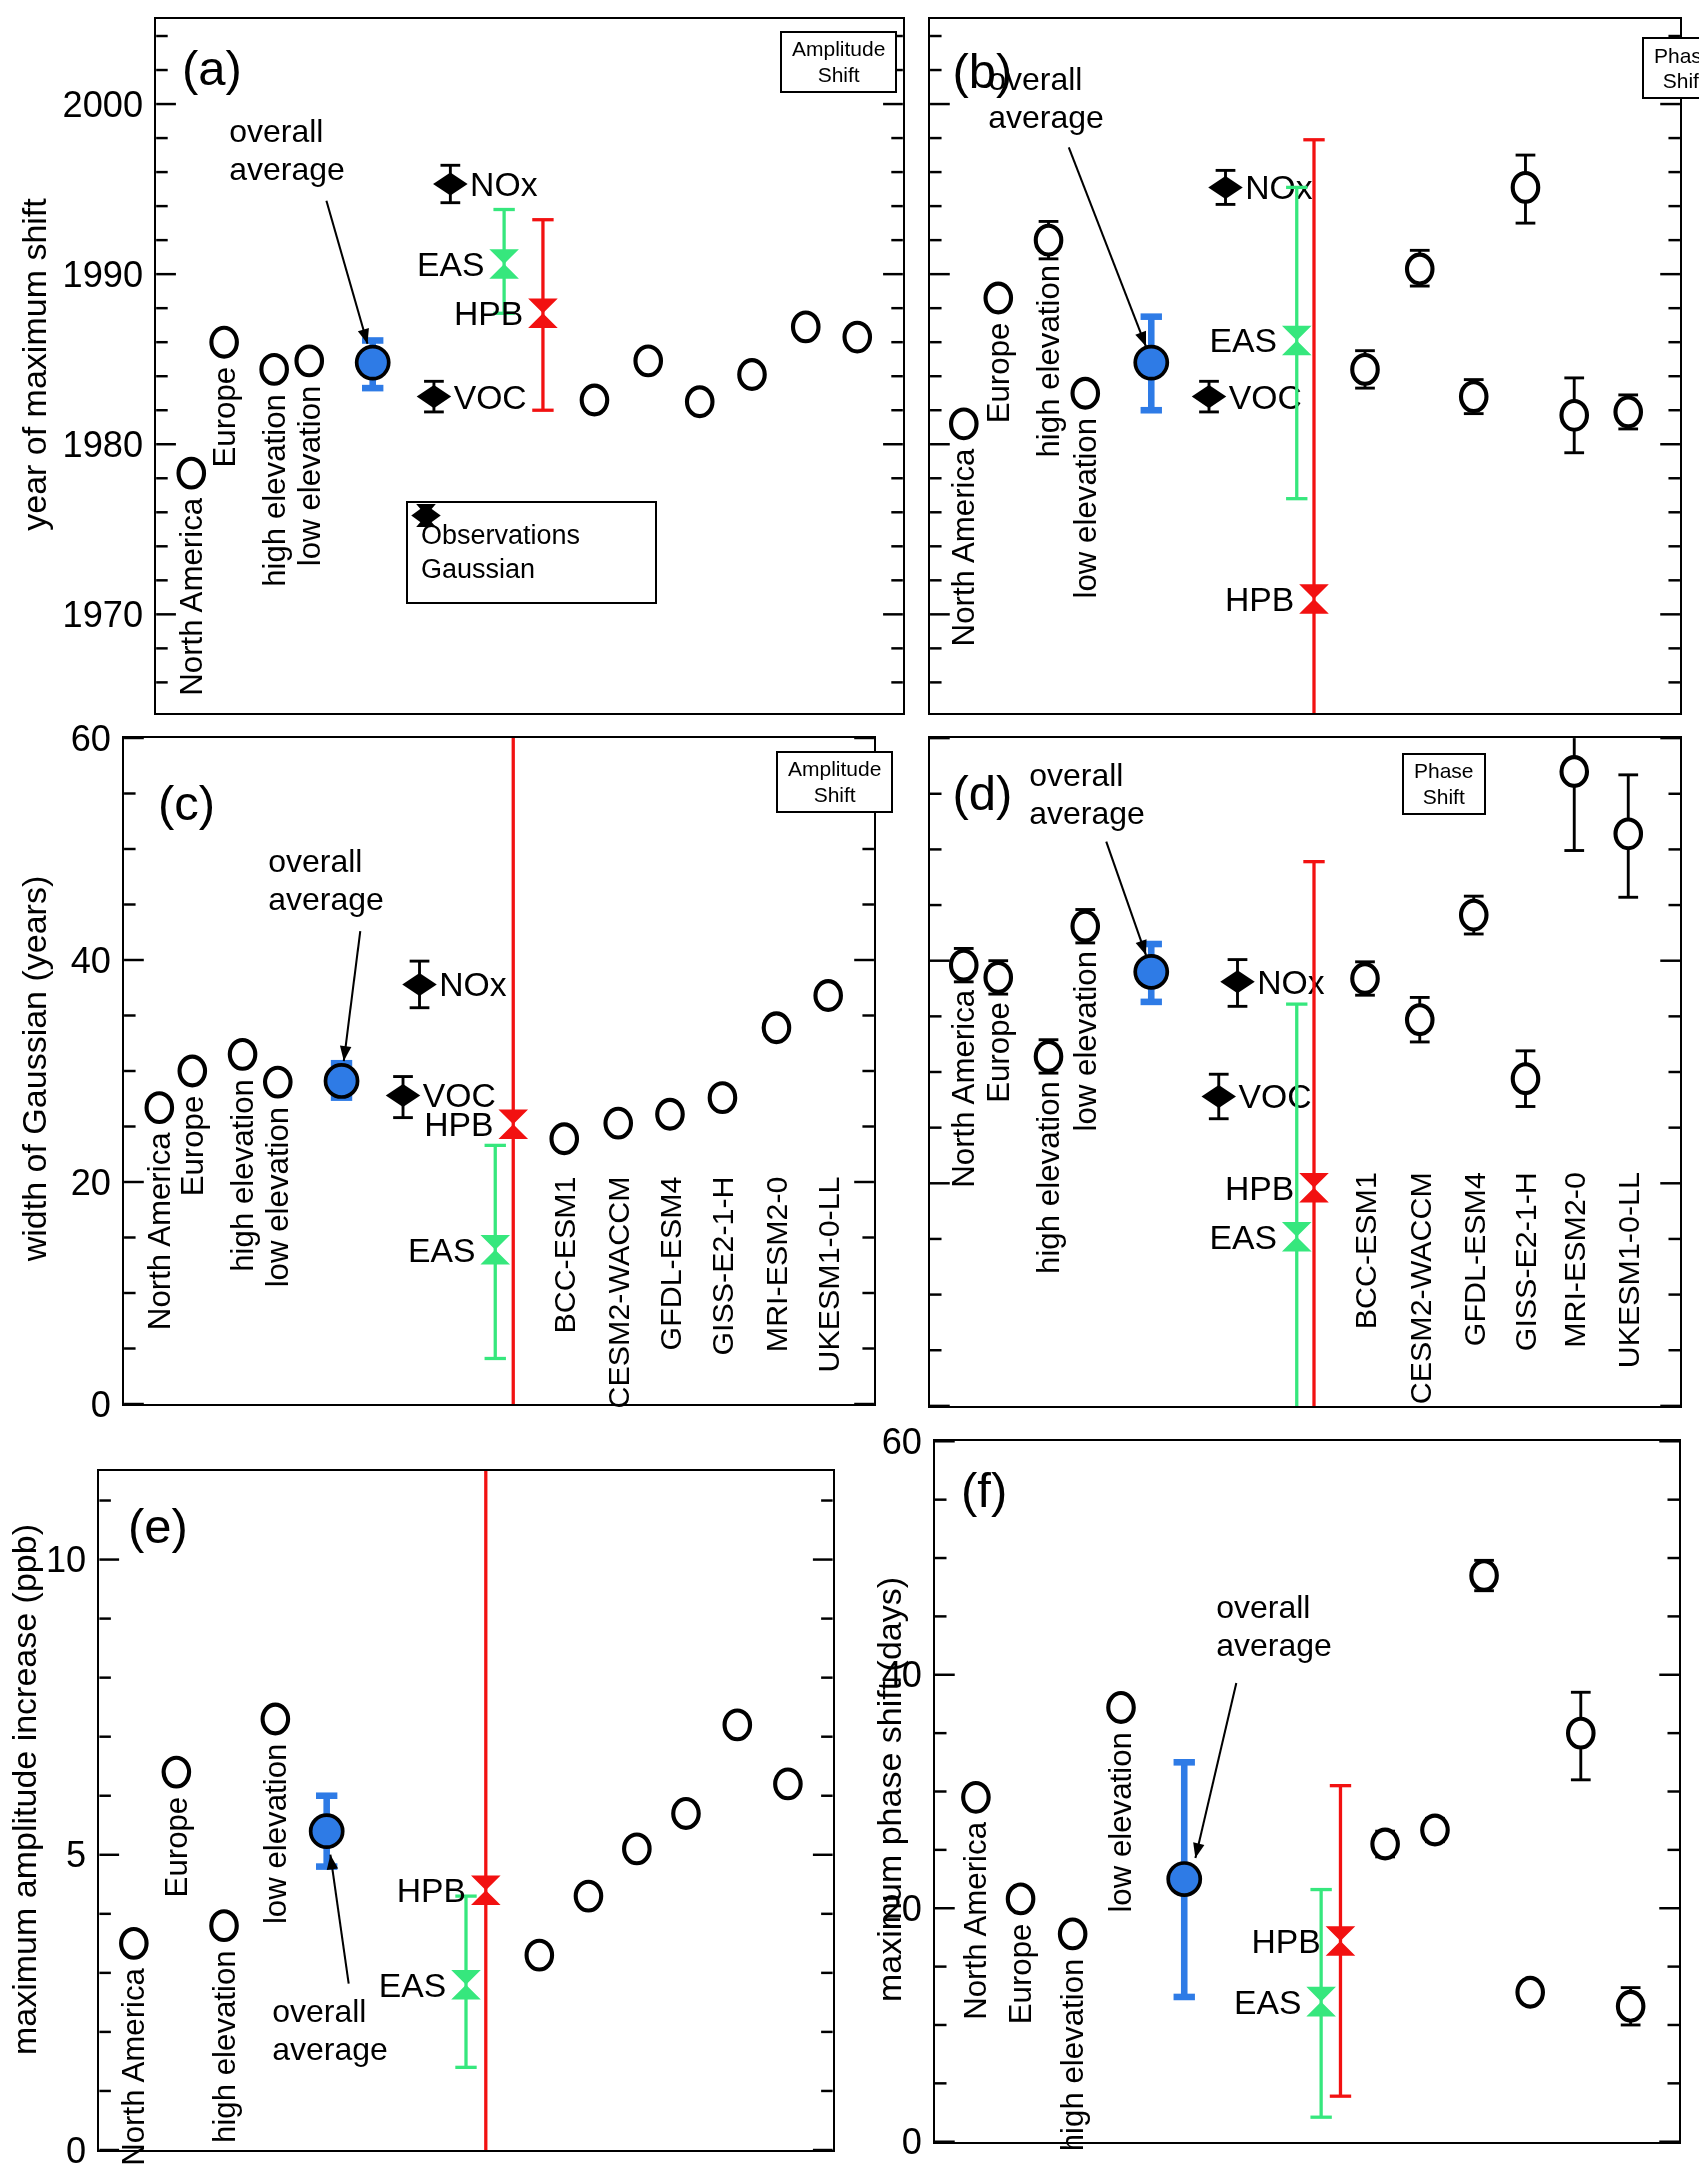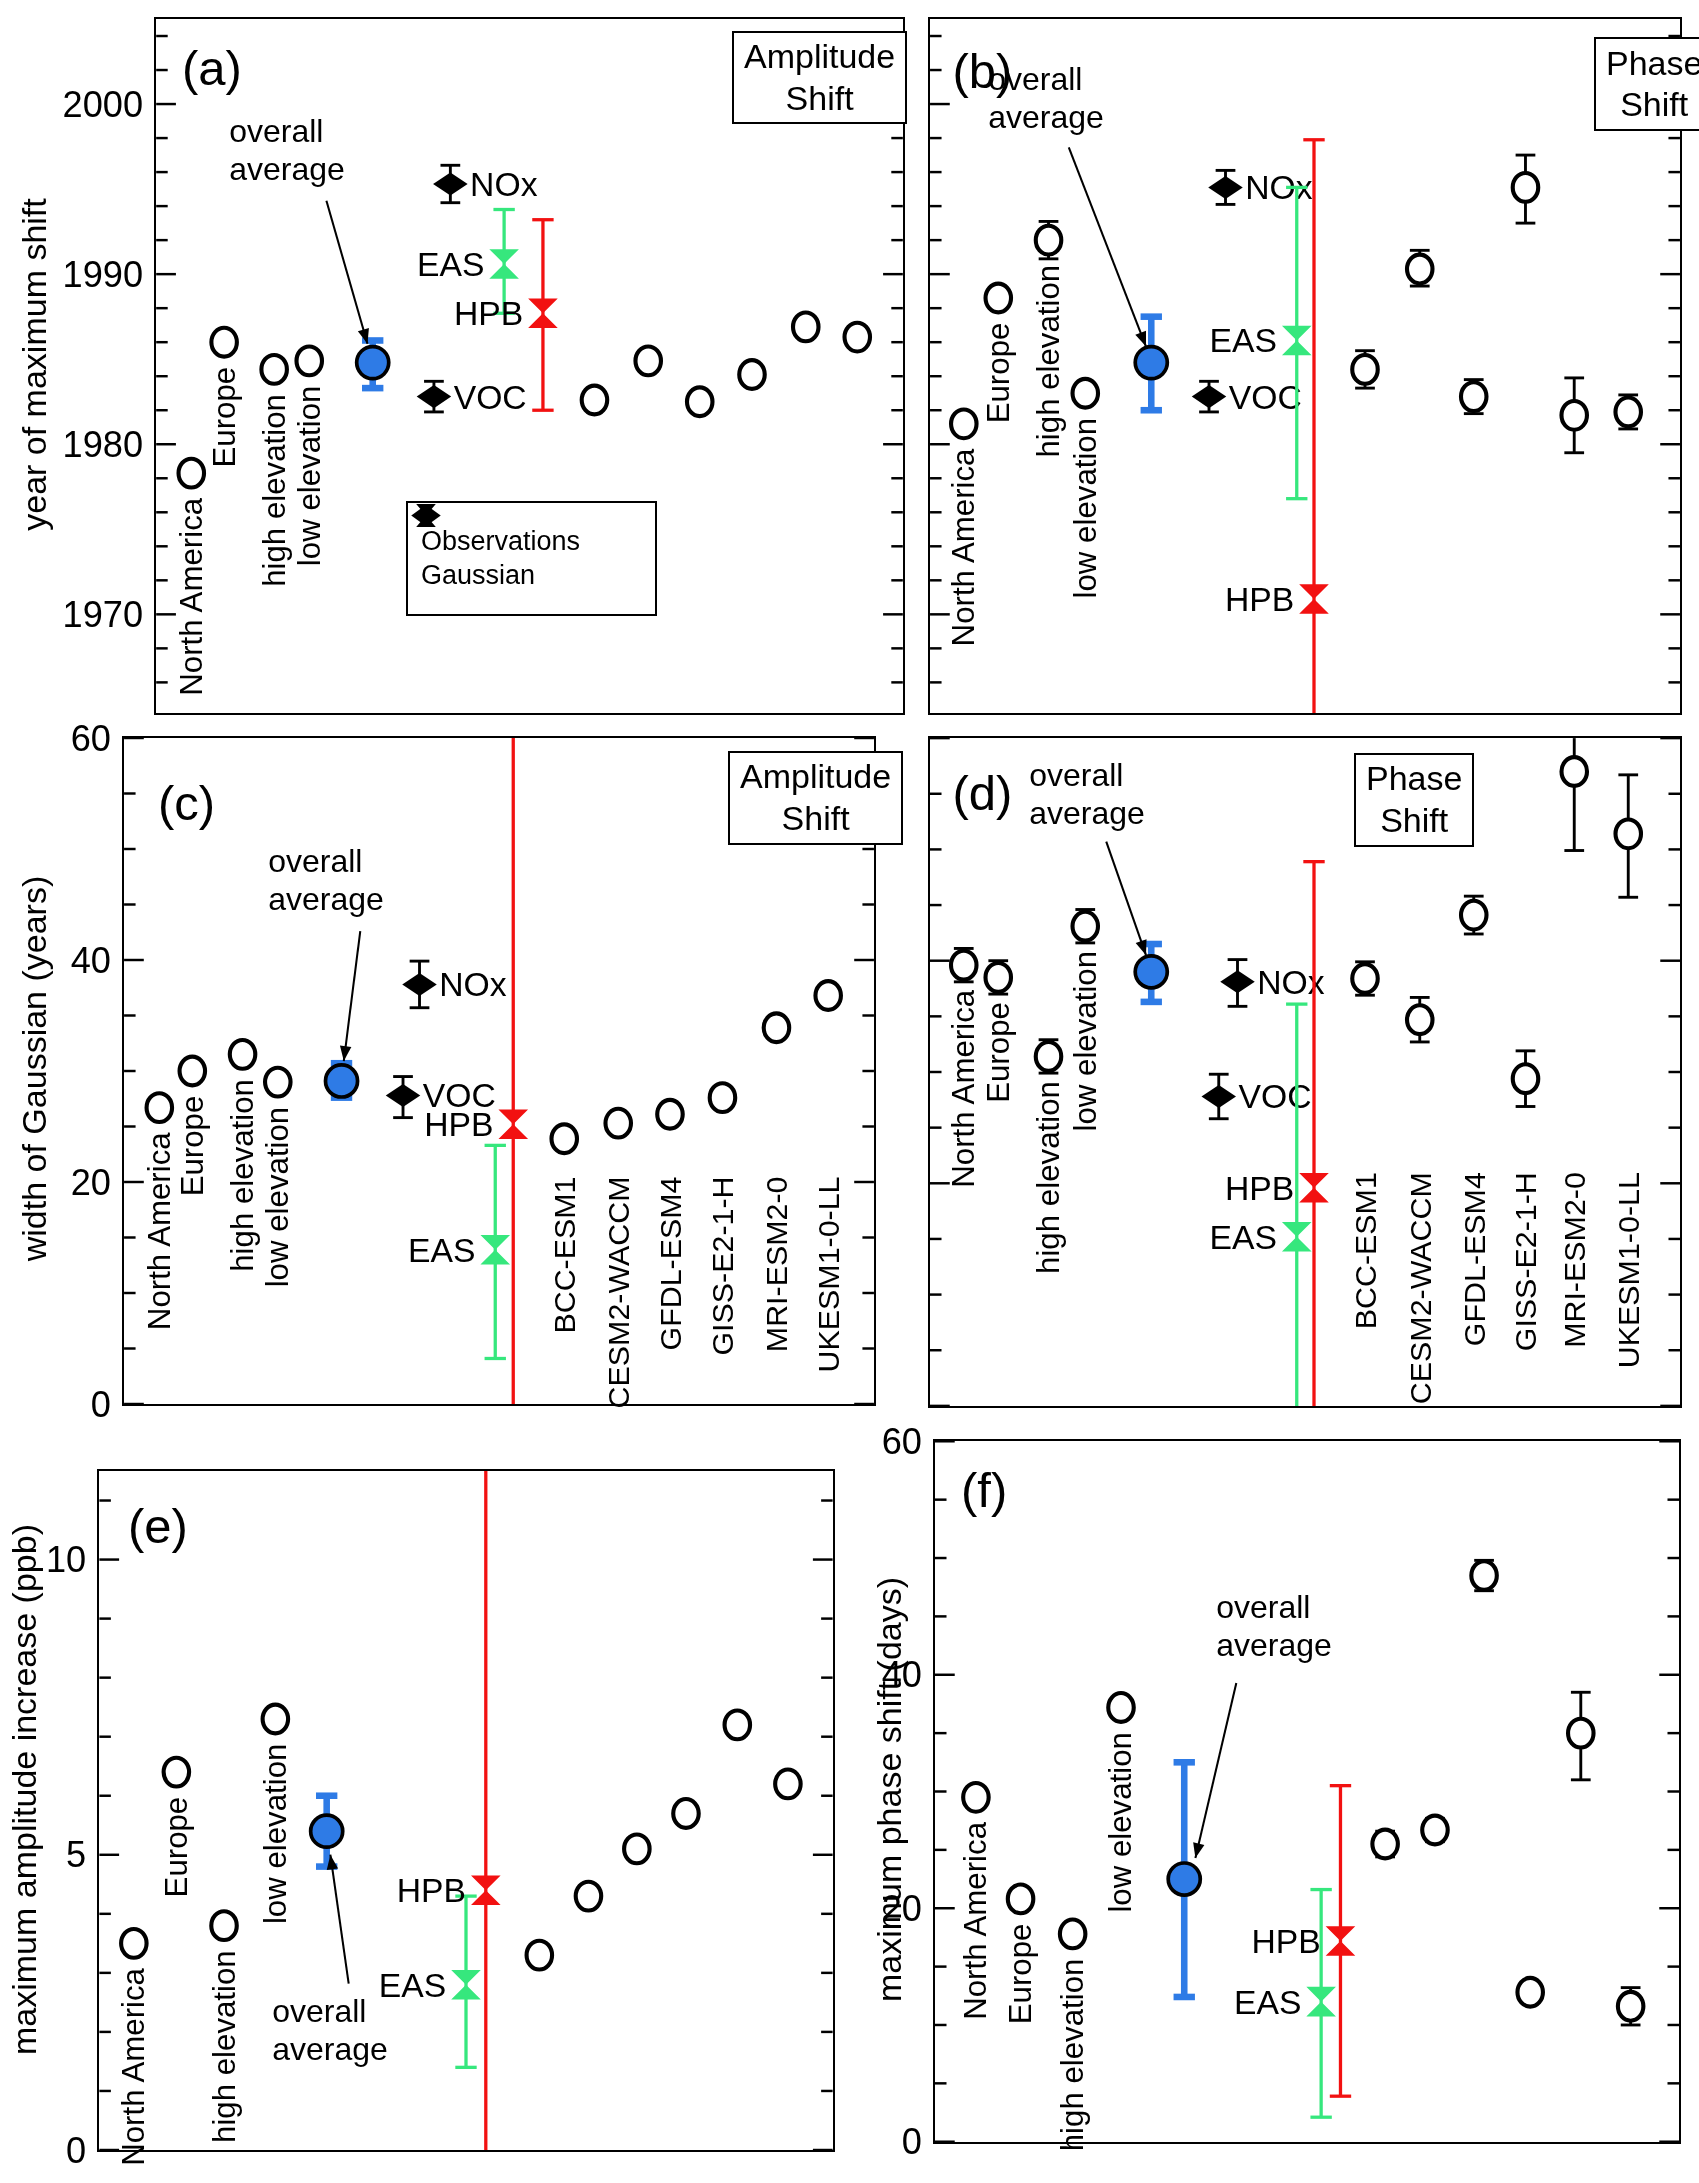--- a/index.html
+++ b/index.html
@@ -2,23 +2,23 @@
 <html style="font-size:13px"><head>
 <meta charset="utf-8">
 <style>
   html,body{margin:0;padding:0;background:#ffffff;}
   body{font-family:"Liberation Sans", sans-serif;}
   #figure{position:relative;width:1700px;height:2183px;background:#ffffff;overflow:hidden;}
   .panel{position:absolute;border:2.5px solid #000;background:#fff;box-sizing:content-box;}
   .panel svg{position:absolute;left:0;top:0;overflow:visible;}
   .pletter{position:absolute;font-size:49px;color:#000;z-index:5;}
   .cbox{position:absolute;border:2.5px solid #000;background:#fff;padding:3.3px 10px;
-        font-size:34px;line-height:1.22;text-align:center;white-space:pre-line;z-index:6;}
+        font-size:21px;line-height:1.22;text-align:center;white-space:pre-line;z-index:6;margin-left:48px;}
   .ylab{position:absolute;font-size:34px;color:#000;white-space:nowrap;transform:rotate(-90deg);transform-origin:center center;}
-  .legend{position:absolute;border:2.5px solid #000;background:#fff;z-index:6;display:flex;flex-direction:column;justify-content:center;gap:3.3px;padding:16px 0;}
+  .legend{position:absolute;border:2.5px solid #000;background:#fff;z-index:6;display:flex;flex-direction:column;justify-content:center;gap:3.3px;padding:10px 0;}
   .legend-row{display:flex;align-items:center;gap:15px;padding:0 13px;}
   .legend-row .sym{width:36px;height:25px;flex:0 0 36px;}
   .legend-row span{font-size:27px;}
   .anno{position:absolute;font-size:32px;line-height:1.18;text-align:left;white-space:pre-line;z-index:5;transform:translate(-50%,-50%);}
 </style>
 </head>
 <body>
 
 <div id="figure">
 

